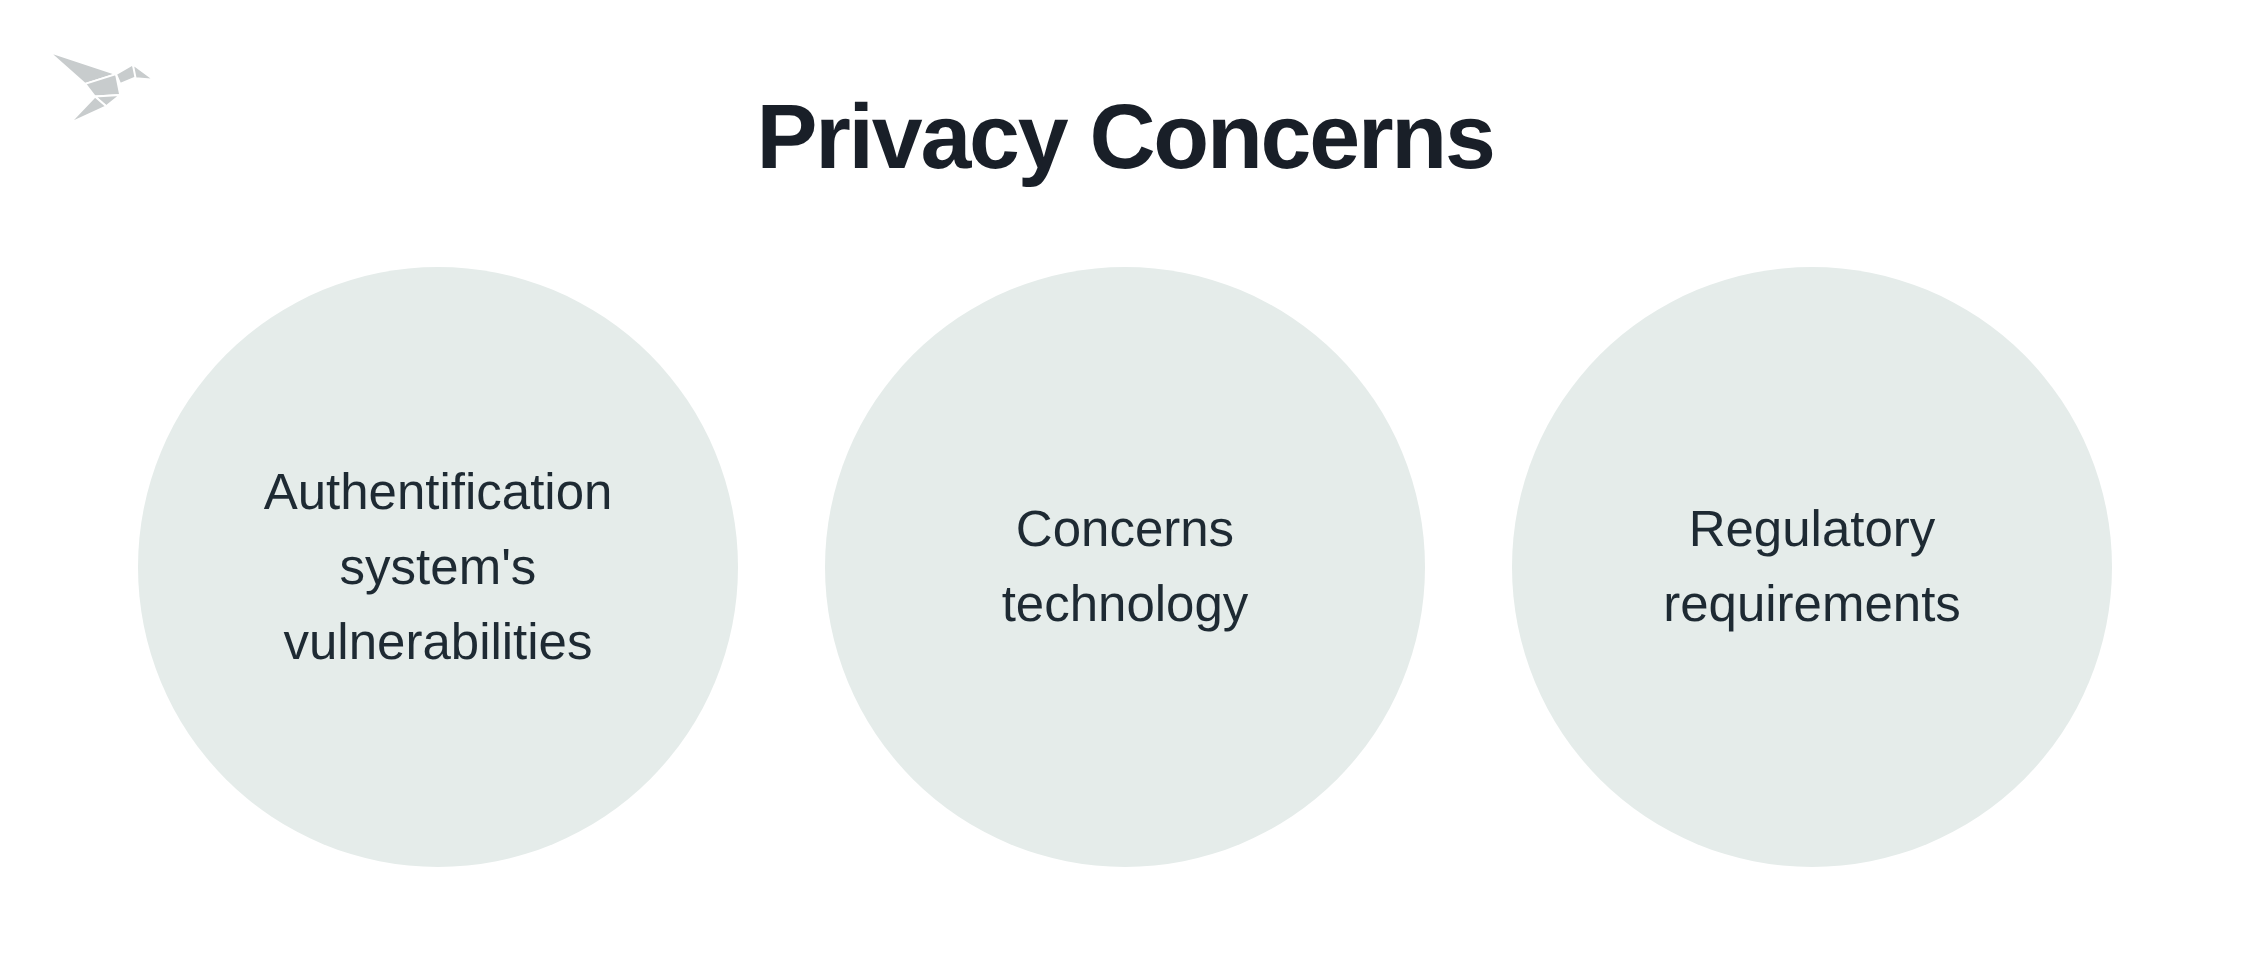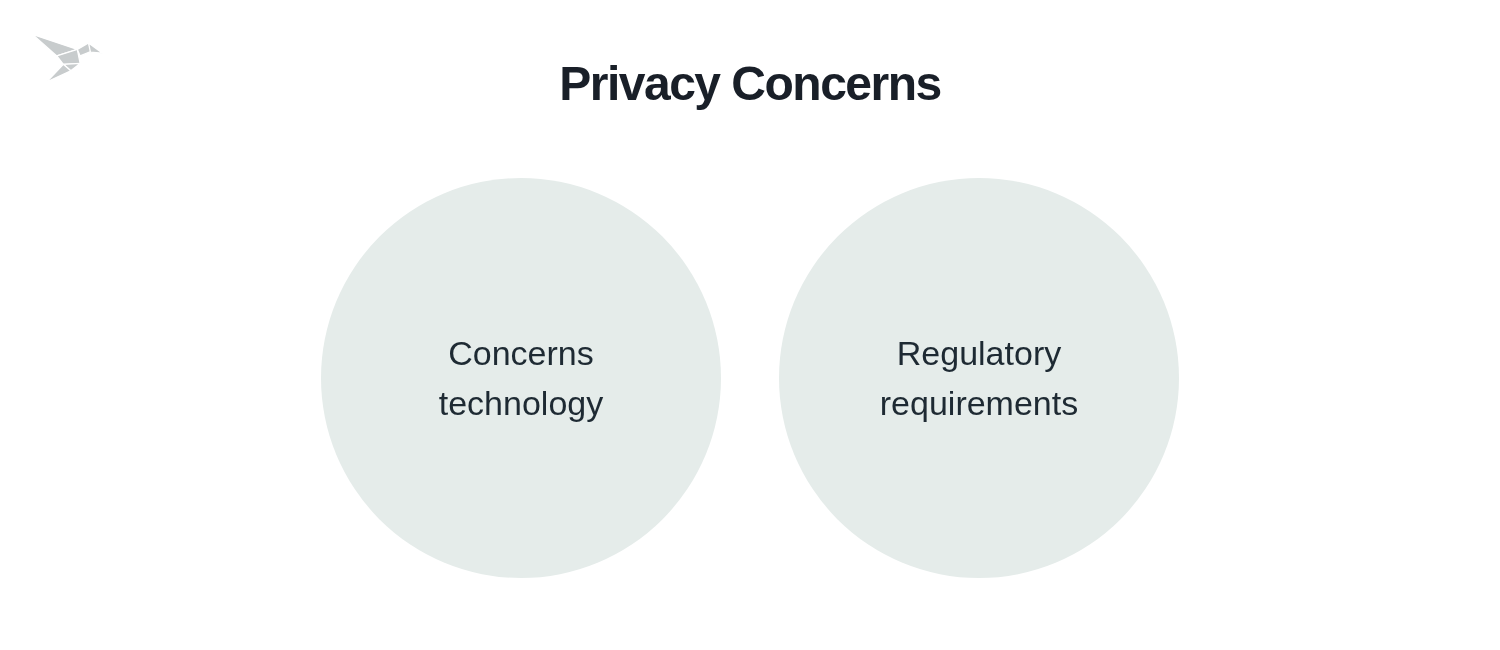--- a/index.html
+++ b/index.html
@@ -25,21 +25,21 @@
     left: 26px;
     width: 84px;
     height: 66px;
   }
   .title {
     position: absolute;
     top: 56px;
     left: 0;
     width: 100%;
     text-align: center;
-    font-size: 48px;
+    font-size: 61px;
     font-weight: bold;
     letter-spacing: -1.5px;
     color: var(--title-color);
   }
   .circles-row {
     position: absolute;
     top: 178px;
     left: 0;
     width: 100%;
     display: flex;
@@ -86,20 +86,23 @@
 
         <polygon points="40,45 48,52 22,64"></polygon>
       </g>
     </svg>
   </div>
 
   <h1 class="title">Privacy Concerns</h1>
 
   <div class="circles-row">
     <div class="circle">
+      <span class="circle-label">Authentification system's vulnerabilities</span>
+    </div>
+    <div class="circle">
       <span class="circle-label">Concerns technology</span>
     </div>
     <div class="circle">
       <span class="circle-label">Regulatory requirements</span>
     </div>
   </div>
 
 </div>
 
 </body></html>

